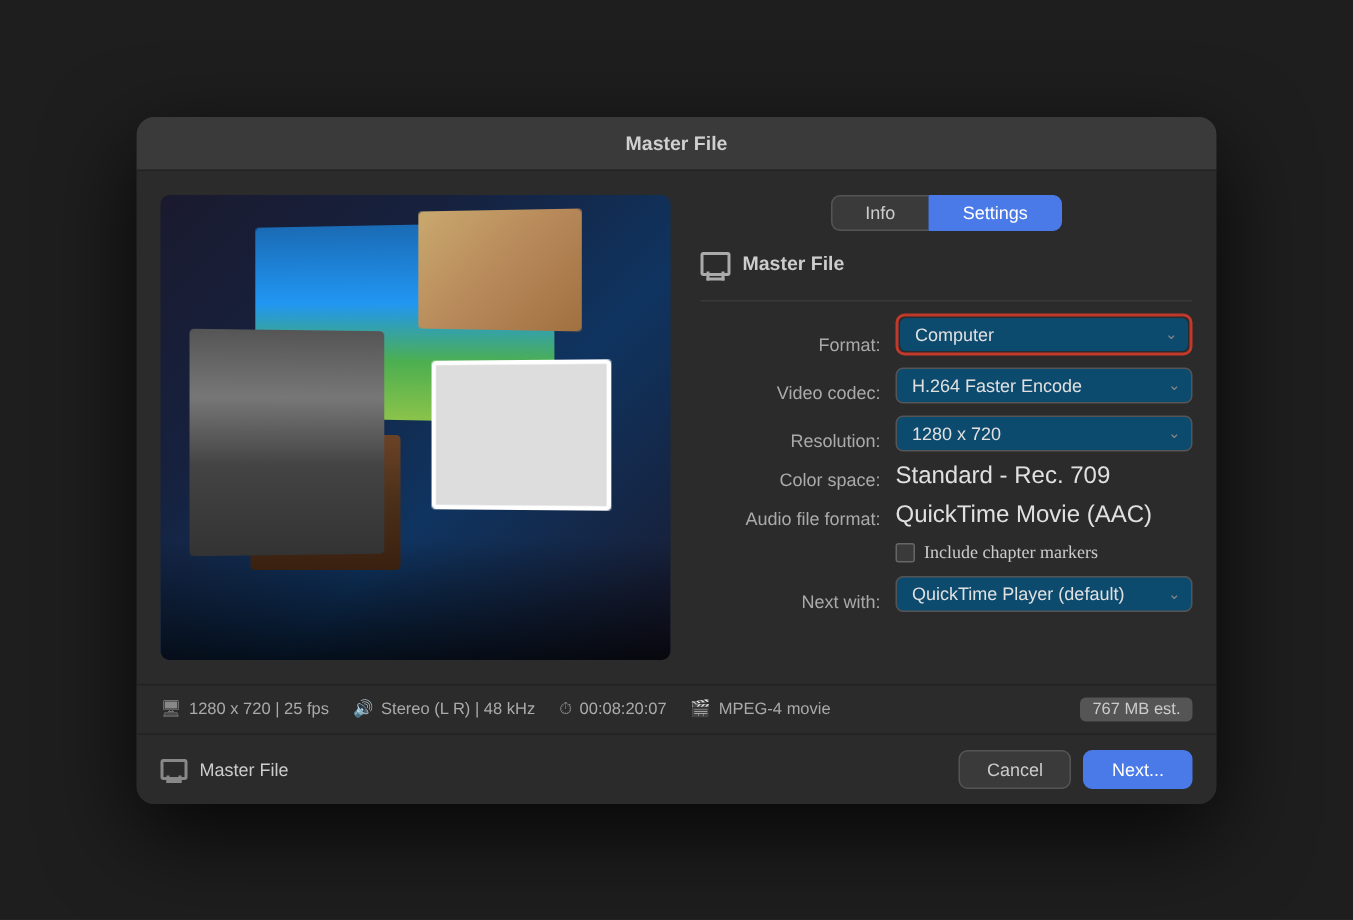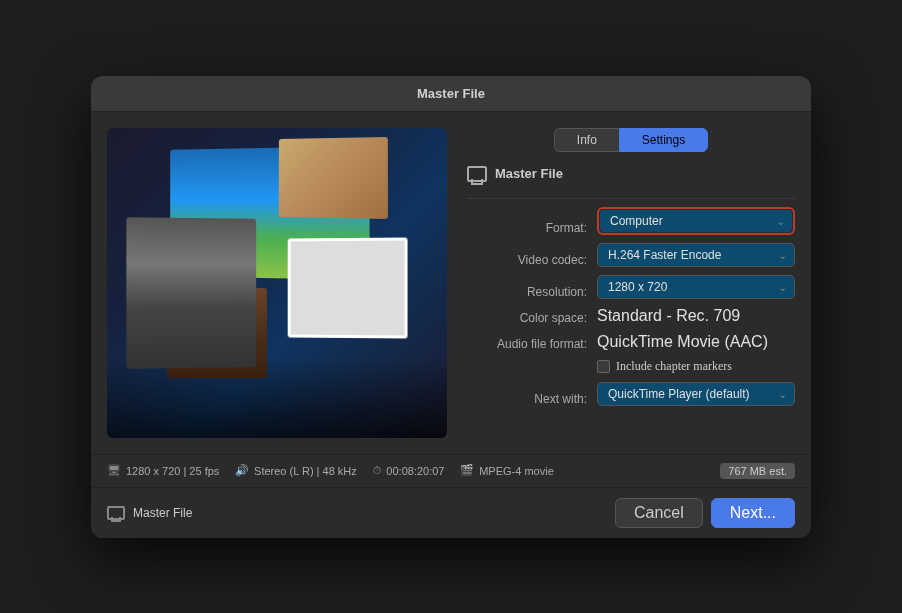--- a/index.html
+++ b/index.html
@@ -157,21 +157,21 @@
       border-radius: 6px 0 0 6px;
       border-right: none;
     }
 
     .tab-btn:last-child {
       border-radius: 0 6px 6px 0;
     }
 
     .tab-btn.active {
       background: #4a7ae8;
-      color: #000000;
+      color: #ffffff;
       border-color: #4a7ae8;
     }
 
     .section-header {
       display: flex;
       align-items: center;
       gap: 8px;
       margin-bottom: 12px;
       color: #ccc;
       font-size: 13px;
@@ -366,21 +366,21 @@
 
     .footer-right {
       margin-left: auto;
       display: flex;
       gap: 8px;
     }
 
     .btn {
       padding: 5px 18px;
       border-radius: 6px;
-      font-size: 16px;
+      font-size: 12px;
       cursor: pointer;
       font-weight: 500;
       border: 1px solid #555;
     }
 
     .btn-cancel {
       background: #3a3a3a;
       color: #ccc;
     }
 

